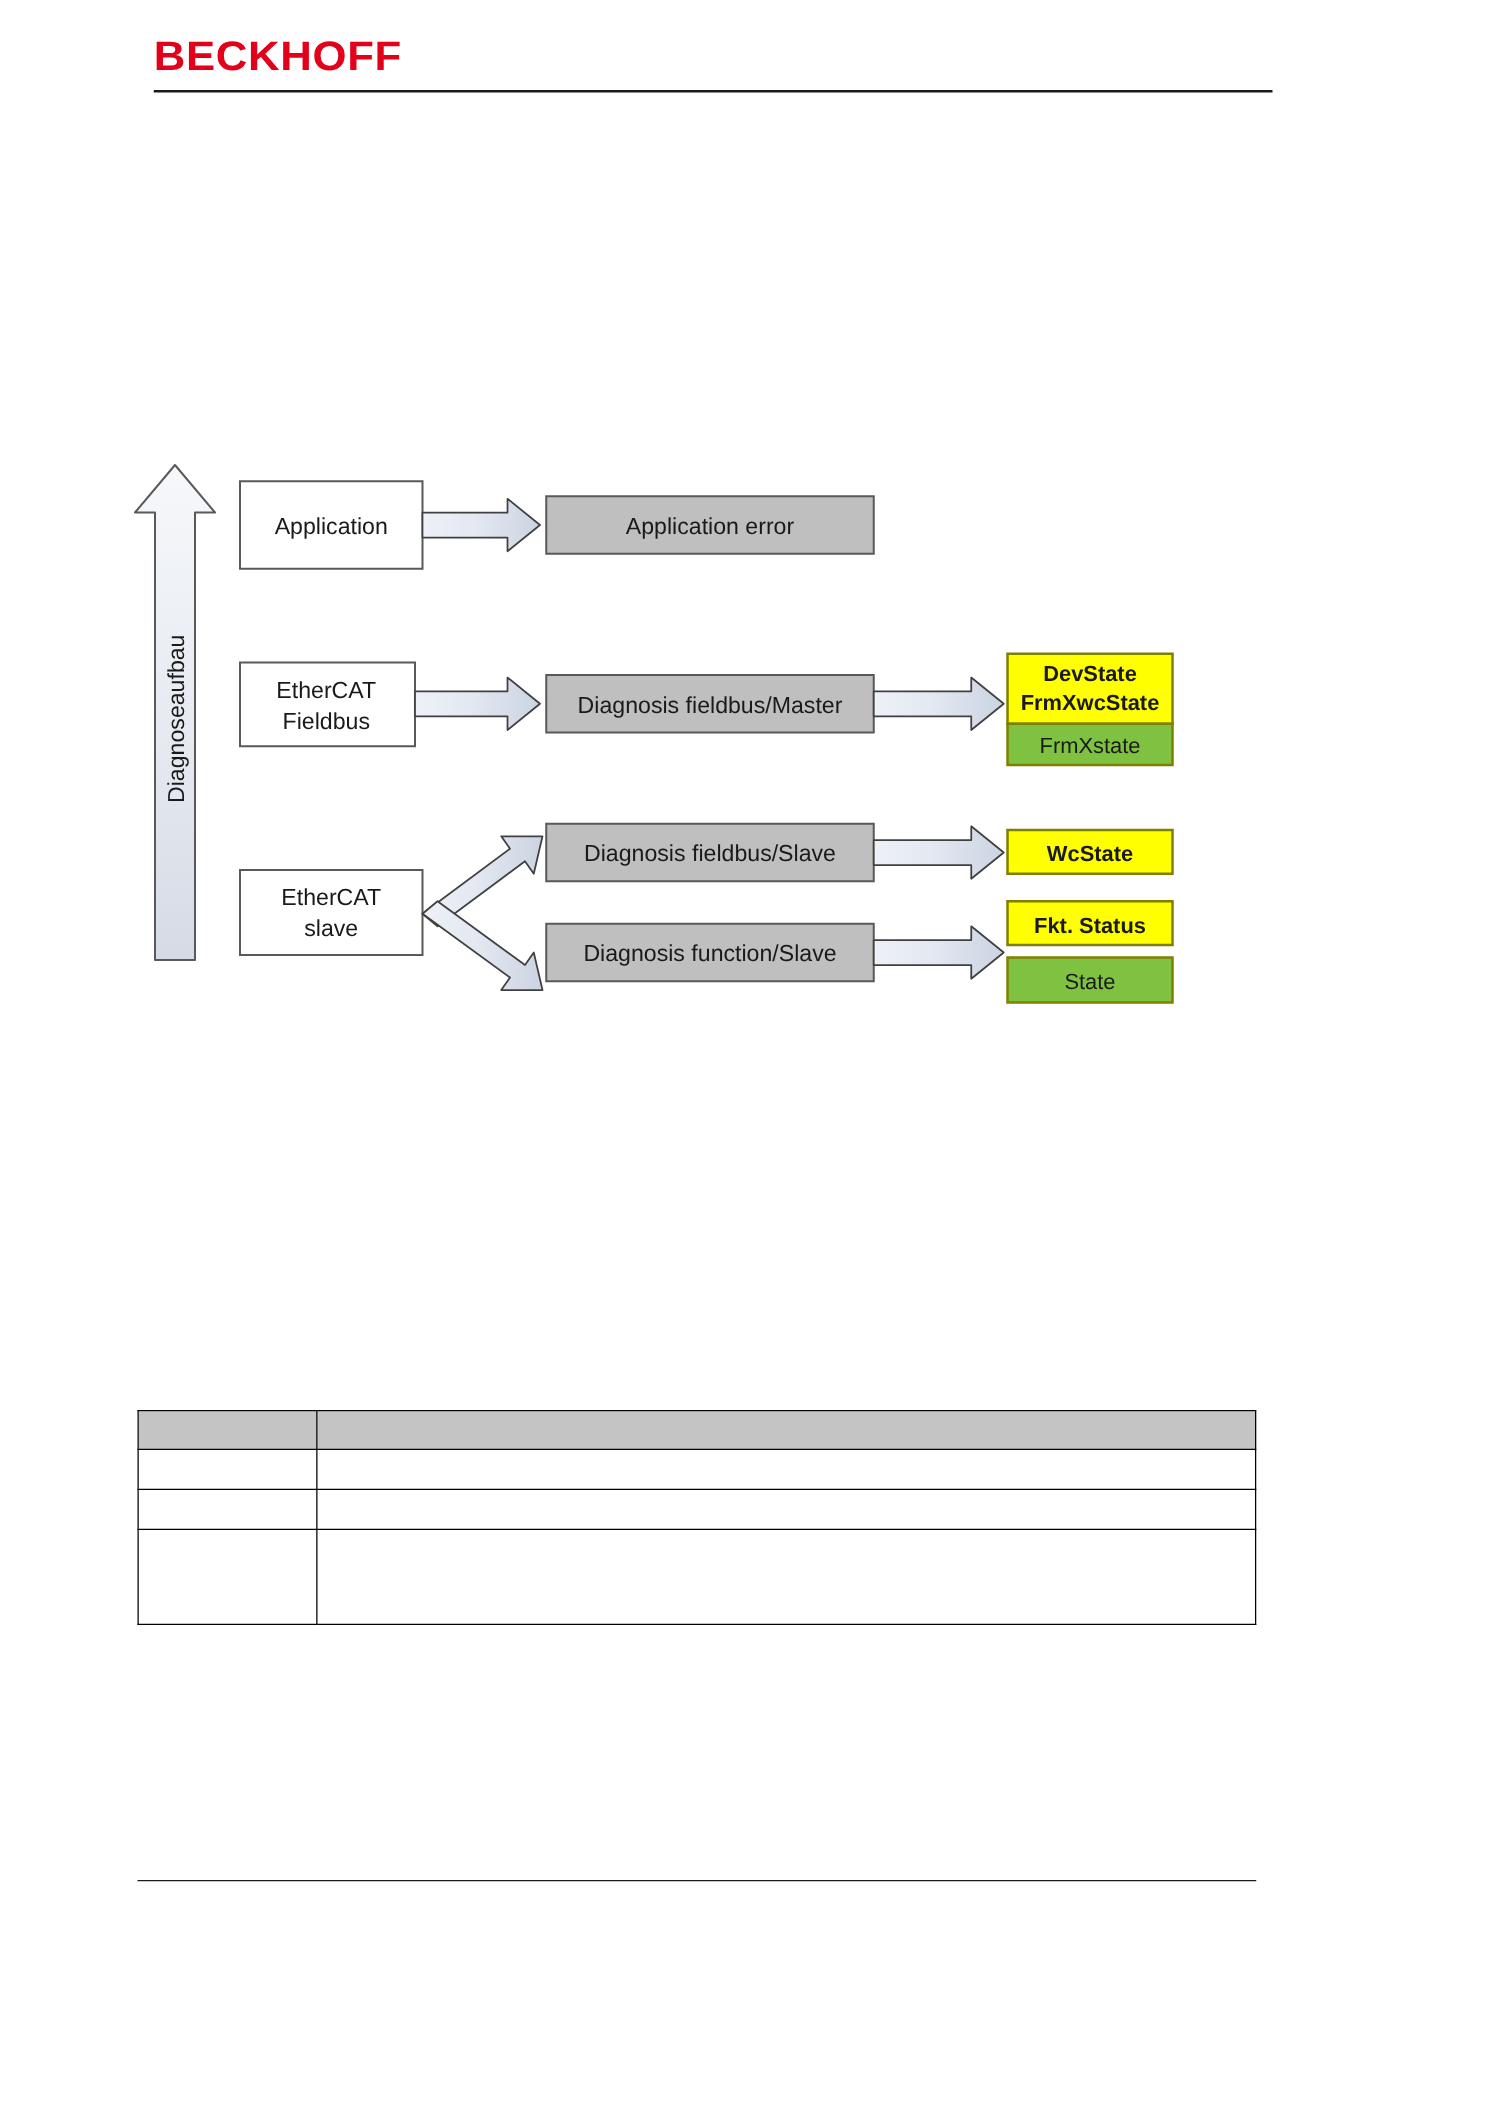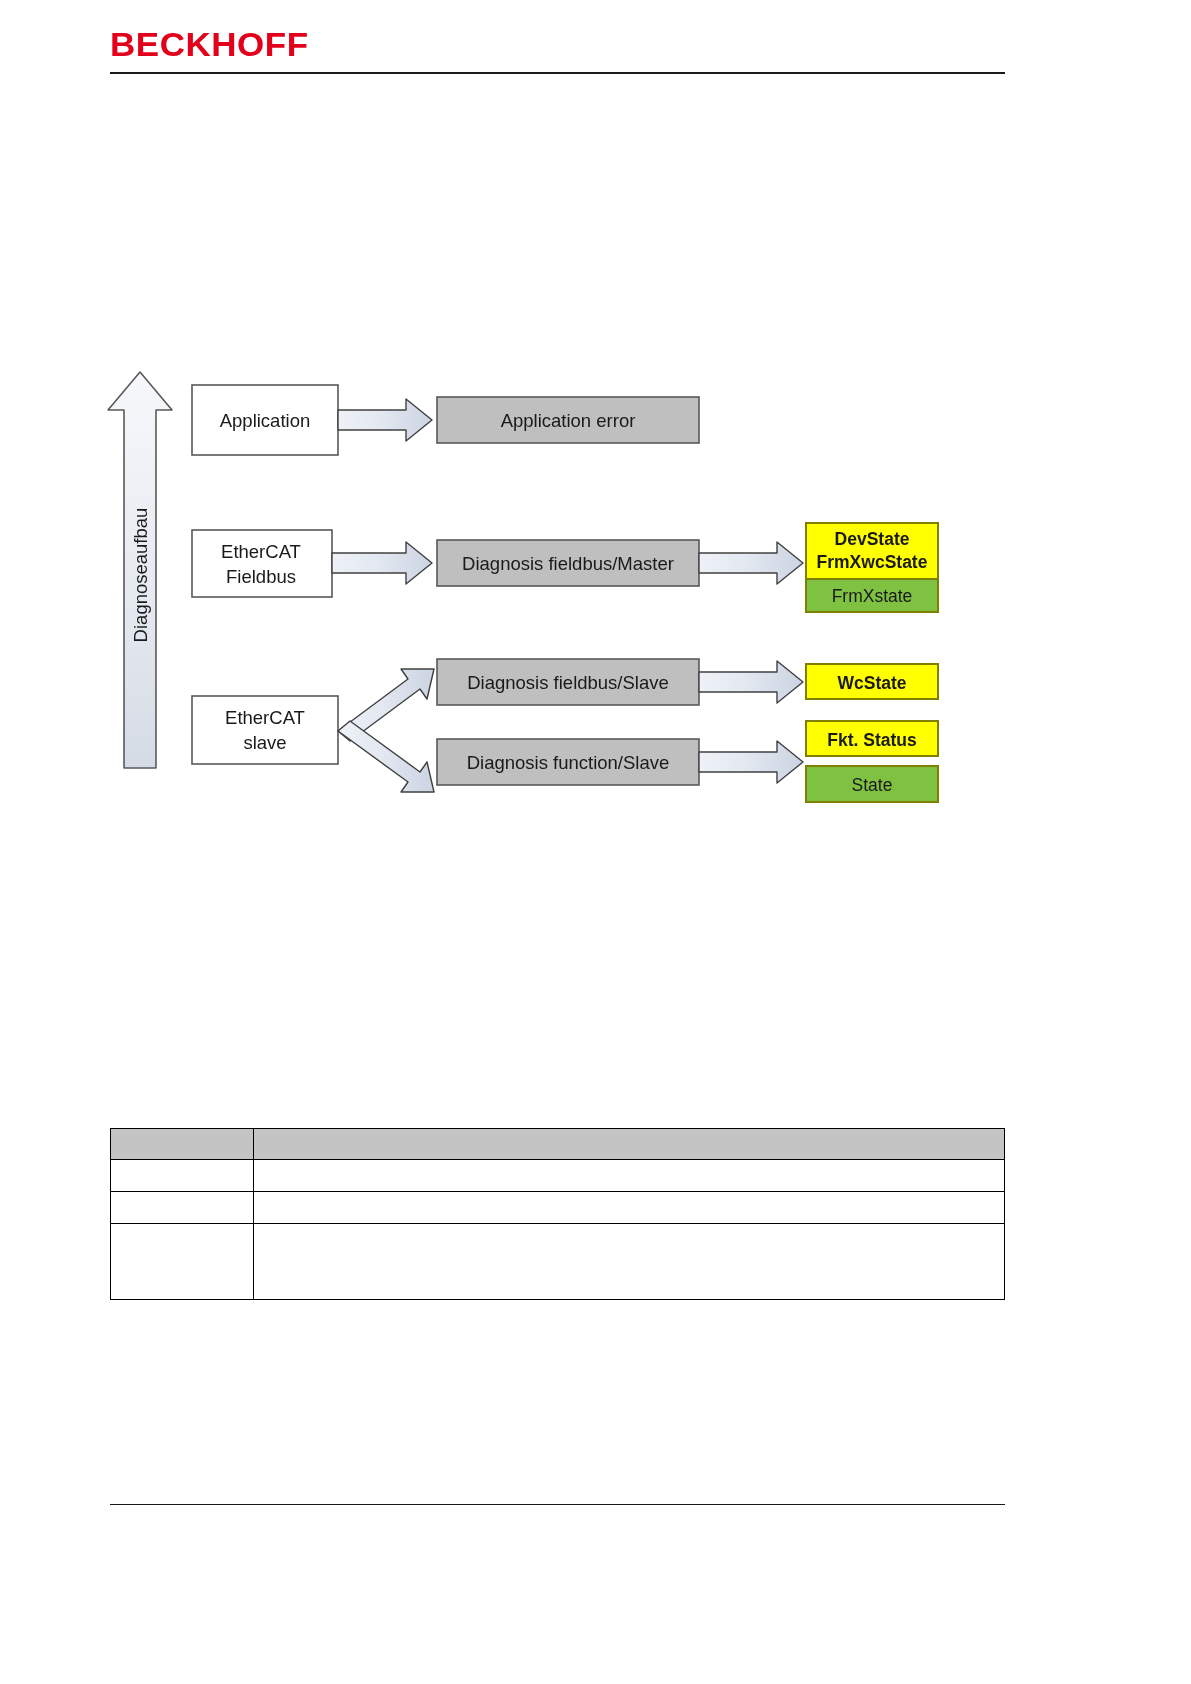--- a/index.html
+++ b/index.html
@@ -12,21 +12,21 @@
     height: 1684px;
     position: relative;
     font-family: "Liberation Sans", sans-serif;
     color: #1a1a1a;
     overflow: hidden;
   }
 
   
   .page-header {
     position: absolute;
-    left: 0; top: 0;
+    left: 13px; top: 0;
     width: 1065px;
     height: 80px;
   }
   .brand-logo {
     position: absolute;
     left: 110px;
     top: 28px;
     font-family: "Liberation Sans", sans-serif;
     font-weight: bold;
     font-size: 33px;

